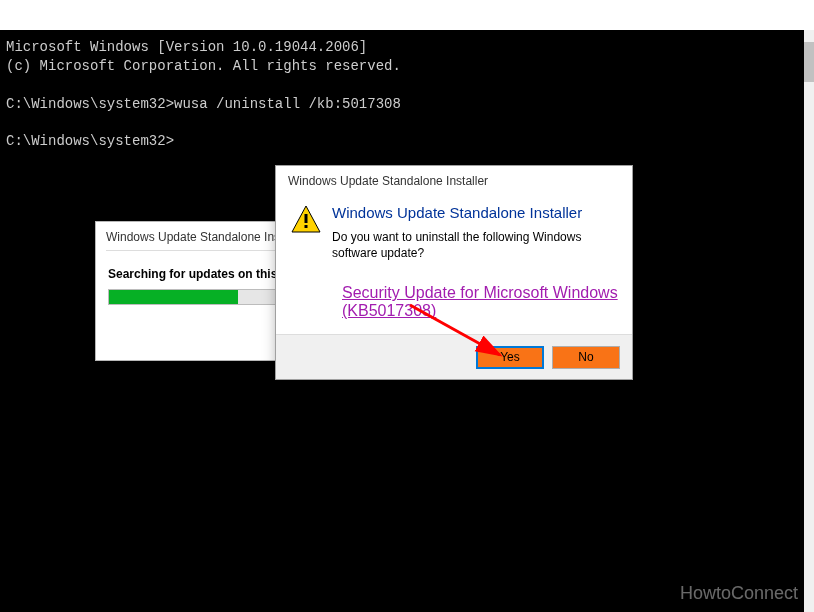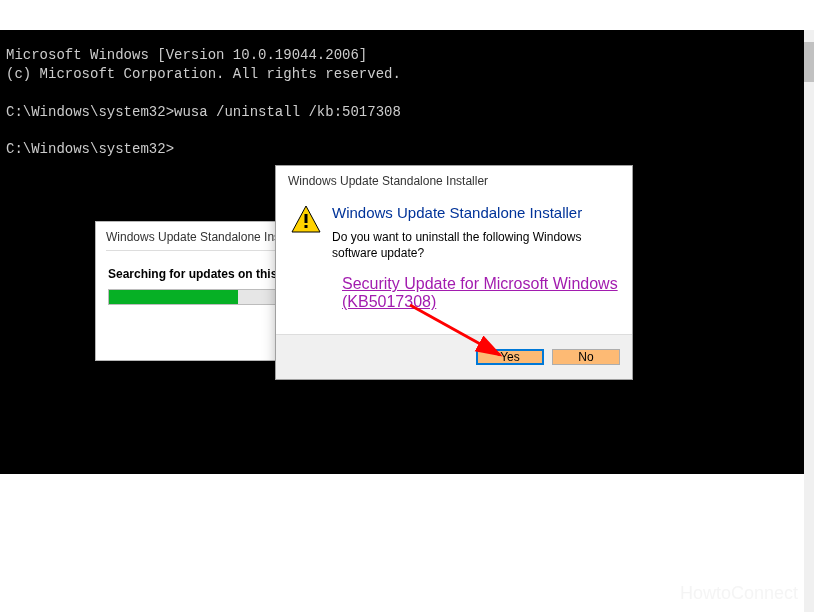--- a/index.html
+++ b/index.html
@@ -50,26 +50,26 @@
       width: 45px; height: 30px;
       display: flex;
       align-items: center;
       justify-content: center;
       color: #555;
     }
     .cmd-console {
       position: absolute;
       top: 30px; left: 0;
       width: 804px;
-      height: 444px;
+      height: 582px;
       background: #000;
       color: #ccc;
       font-family: Consolas, "Courier New", monospace;
       font-size: 14px;
-      padding: 16px 6px;
+      padding: 8px 6px;
       white-space: pre;
       line-height: 1.35;
     }
     .scrollbar {
       position: absolute;
       top: 30px; right: 0;
       width: 10px; height: 582px;
       background: #f0f0f0;
     }
     .scrollbar-thumb {
@@ -143,21 +143,21 @@
     .dlg-texts { flex: 1; }
     .dlg-main-heading {
       color: #003399;
       font-size: 15px;
       margin-bottom: 8px;
     }
     .dlg-question {
       color: #000;
       font-size: 12px;
       line-height: 1.35;
-      margin-bottom: 14px;
+      margin-bottom: 23px;
     }
     .dlg-update-name {
       color: #a21caf;
       font-size: 16px;
       padding-left: 10px;
       text-decoration: underline;
     }
     .dlg-footer {
       position: absolute;
       bottom: 0; left: 0; right: 0;
@@ -165,23 +165,23 @@
       background: #f0f0f0;
       border-top: 1px solid #ddd;
       display: flex;
       justify-content: flex-end;
       align-items: center;
       padding-right: 12px;
       gap: 8px;
     }
     .dlg-btn {
       min-width: 68px;
-      height: 16px;
-      font-size: 12px;
-      background: #fdba74;
+      height: 23px;
+      font-size: 12px;
+      background: #f97316;
       border: 1px solid #adadad;
       display: flex;
       align-items: center;
       justify-content: center;
       cursor: pointer;
     }
     .dlg-btn.focused {
       border: 2px solid #0078d7;
     }
     

